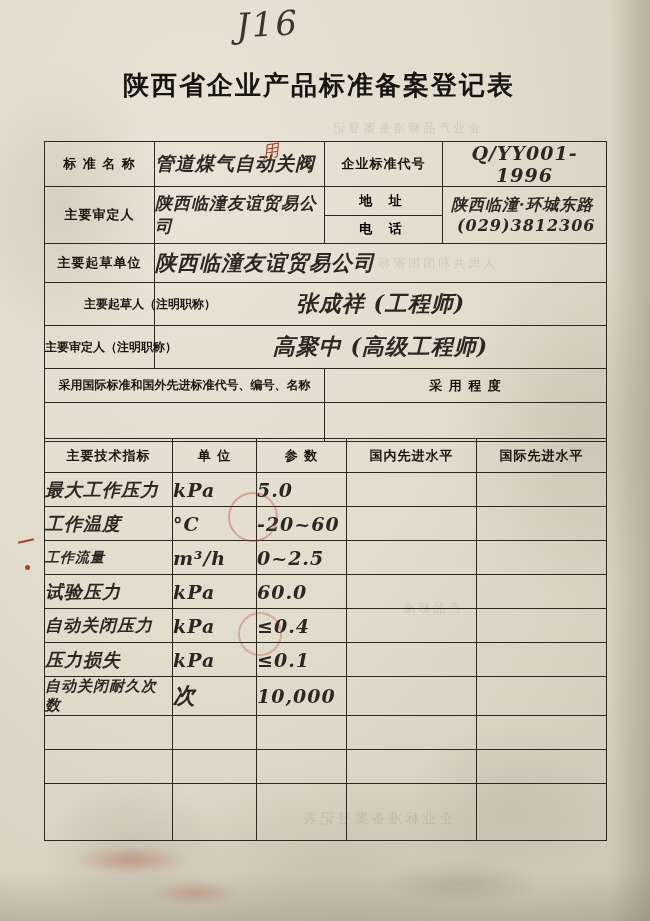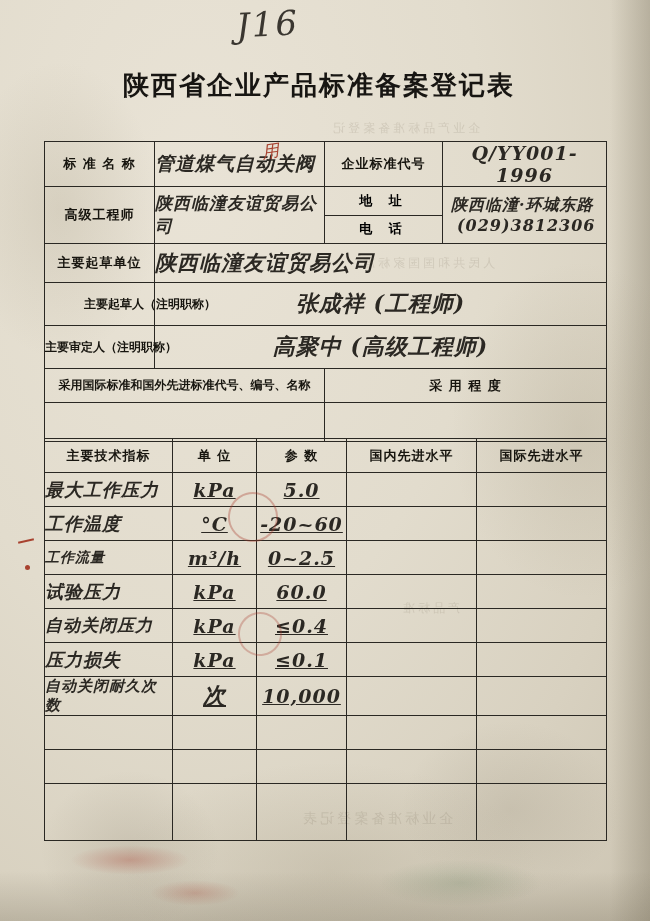--- a/index.html
+++ b/index.html
@@ -120,21 +120,21 @@
     align-items: center;
     justify-content: center;
     font-size: 13px;
     font-weight: bold;
     letter-spacing: 6px;
   }
   .addr-split .half.top { border-bottom: 1px solid #2a2823; }
 
   .tech-head td { height: 36px; }
   .tech-row td { height: 40px; }
-  .unit-c, .param-c { text-align: center; padding-left: 0; text-decoration: underline; }
+  .unit-c, .param-c { padding-left: 0; }
 
   
   .redmark {
     position: absolute;
     pointer-events: none;
   }
   .red-arrow {
     left: 262px;
     top: 140px;
     font-family: "DejaVu Serif", serif;
@@ -241,21 +241,21 @@
     <tbody>
 
       <tr>
         <td class="lbl">标 准 名 称</td>
         <td class="hw">管道煤气自动关阀</td>
         <td class="lbl">企业标准代号</td>
         <td class="hw hw-c">Q/YY001-1996</td>
       </tr>
 
       <tr>
-        <td class="lbl" style="height:56px;">高级工程师</td>
+        <td class="lbl" style="height:56px;">主要审定人</td>
         <td class="hw" style="font-size:17px;">陕西临潼友谊贸易公司</td>
         <td style="padding:0;">
           <div class="addr-split">
             <div class="half top">地      址</div>
             <div class="half">电      话</div>
           </div>
         </td>
         <td class="addr-cell">
           <span class="hw addr-line1" style="font-size:16px;">陕西临潼·环城东路</span>
           <span class="hw addr-line2" style="font-size:16px;">(029)3812306</span>

